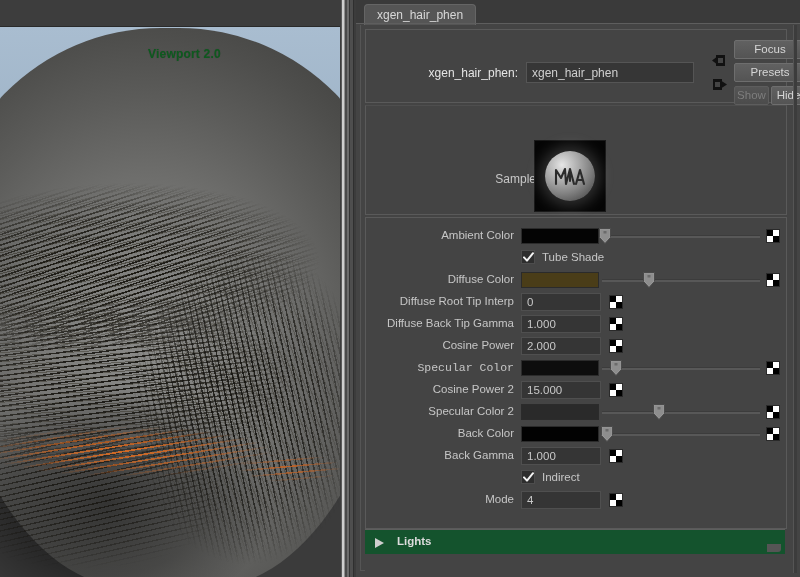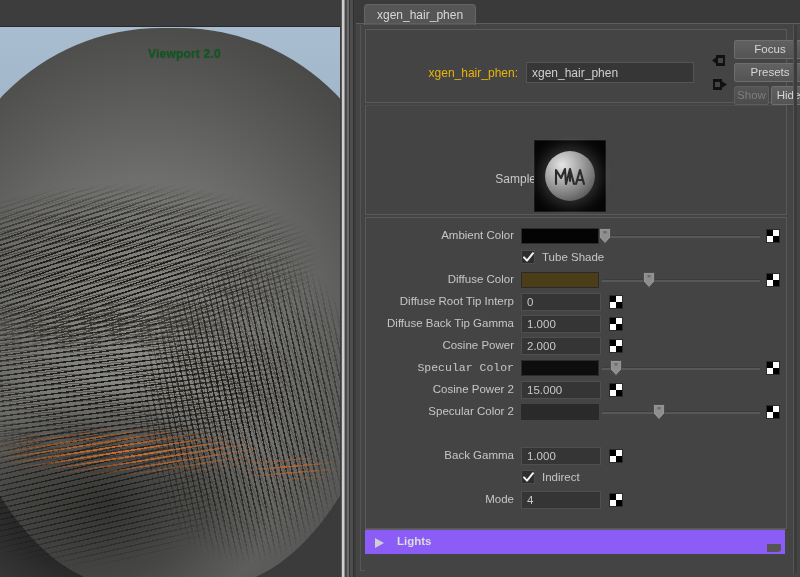--- a/index.html
+++ b/index.html
@@ -177,21 +177,21 @@
 
   
   #headerblock {
     position: absolute; left: 4px; top: 4px; width: 420px; height: 72px;
     background: #444444;
     border: 1px solid #5a5a5a;
   }
   #name-label {
     position: absolute; left: 12px; top: 36px; width: 140px;
     text-align: right;
-    color: #eab308; font-size: 12px;
+    color: #e5e5e5; font-size: 12px;
   }
   #name-input {
     position: absolute; left: 160px; top: 32px; width: 168px; height: 21px;
     background: #363636;
     border: 1px solid #555555;
     color: #cfcfcf; font-size: 12px;
     line-height: 21px; padding-left: 5px;
     box-sizing: border-box;
     overflow: hidden; white-space: nowrap;
   }
@@ -317,21 +317,21 @@
   }
   .chkbox svg { display: block; margin: 1px 0 0 1px; }
   .chklabel {
     position: absolute; left: 176px; top: 4px;
     color: #c6c6c6; font-size: 11.5px;
   }
 
   
   #lights {
     position: absolute; left: 4px; top: 504px; width: 420px; height: 24px;
-    background: #8b5cf6;
+    background: #14532d;
     border-top: 1px solid #5e5e5e;
     border-bottom: 1px solid #333333;
   }
   #lights-arrow { position: absolute; left: 10px; top: 8px; }
   #lights-label {
     position: absolute; left: 32px; top: 5px;
     color: #dcdcdc; font-size: 11.5px; font-weight: bold;
   }
   #lights-grip {
     position: absolute; right: 4px; top: 14px; width: 14px; height: 8px;
@@ -495,20 +495,33 @@
             <div class="sliderwrap">
               <div class="track"></div>
               <div class="thumb" style="left:56.879999999999995px"><svg width="12" height="16" viewBox="0 0 12 16">
                   <path d="M0.5 0.5 H11.5 V9.5 L6 15.5 L0.5 9.5 Z" fill="#9a9a9a" stroke="#4a4a4a"></path>
                   <path d="M1.5 1.5 H10.5 V9 L6 14 L1.5 9 Z" fill="#8e8e8e"></path>
                   <path d="M4.5 3 H7.5 V5.5 H4.5 Z" fill="#6b6b6b"></path>
                 </svg></div>
             </div>
             <div class="mapbtn far"></div>
           </div>
+          <div class="row" style="top: 205px;">
+            <div class="lbl">Back Color</div>
+            <div class="colorswatch" style="background:#020202"></div>
+            <div class="sliderwrap">
+              <div class="track"></div>
+              <div class="thumb" style="left:4.74px"><svg width="12" height="16" viewBox="0 0 12 16">
+                  <path d="M0.5 0.5 H11.5 V9.5 L6 15.5 L0.5 9.5 Z" fill="#9a9a9a" stroke="#4a4a4a"></path>
+                  <path d="M1.5 1.5 H10.5 V9 L6 14 L1.5 9 Z" fill="#8e8e8e"></path>
+                  <path d="M4.5 3 H7.5 V5.5 H4.5 Z" fill="#6b6b6b"></path>
+                </svg></div>
+            </div>
+            <div class="mapbtn far"></div>
+          </div>
           <div class="row" style="top: 227px;">
             <div class="lbl">Back Gamma</div>
             <div class="field num">1.000</div>
             <div class="mapbtn inline"></div>
           </div>
           <div class="chkrow" style="top: 249px;">
             <div class="chkbox">
               <svg width="11" height="11" viewBox="0 0 11 11">
                 <path d="M1 5.4 L4 8.6 L10 1.2" stroke="#f2f2f2" stroke-width="2" fill="none" stroke-linecap="round" stroke-linejoin="round"></path>
               </svg>

